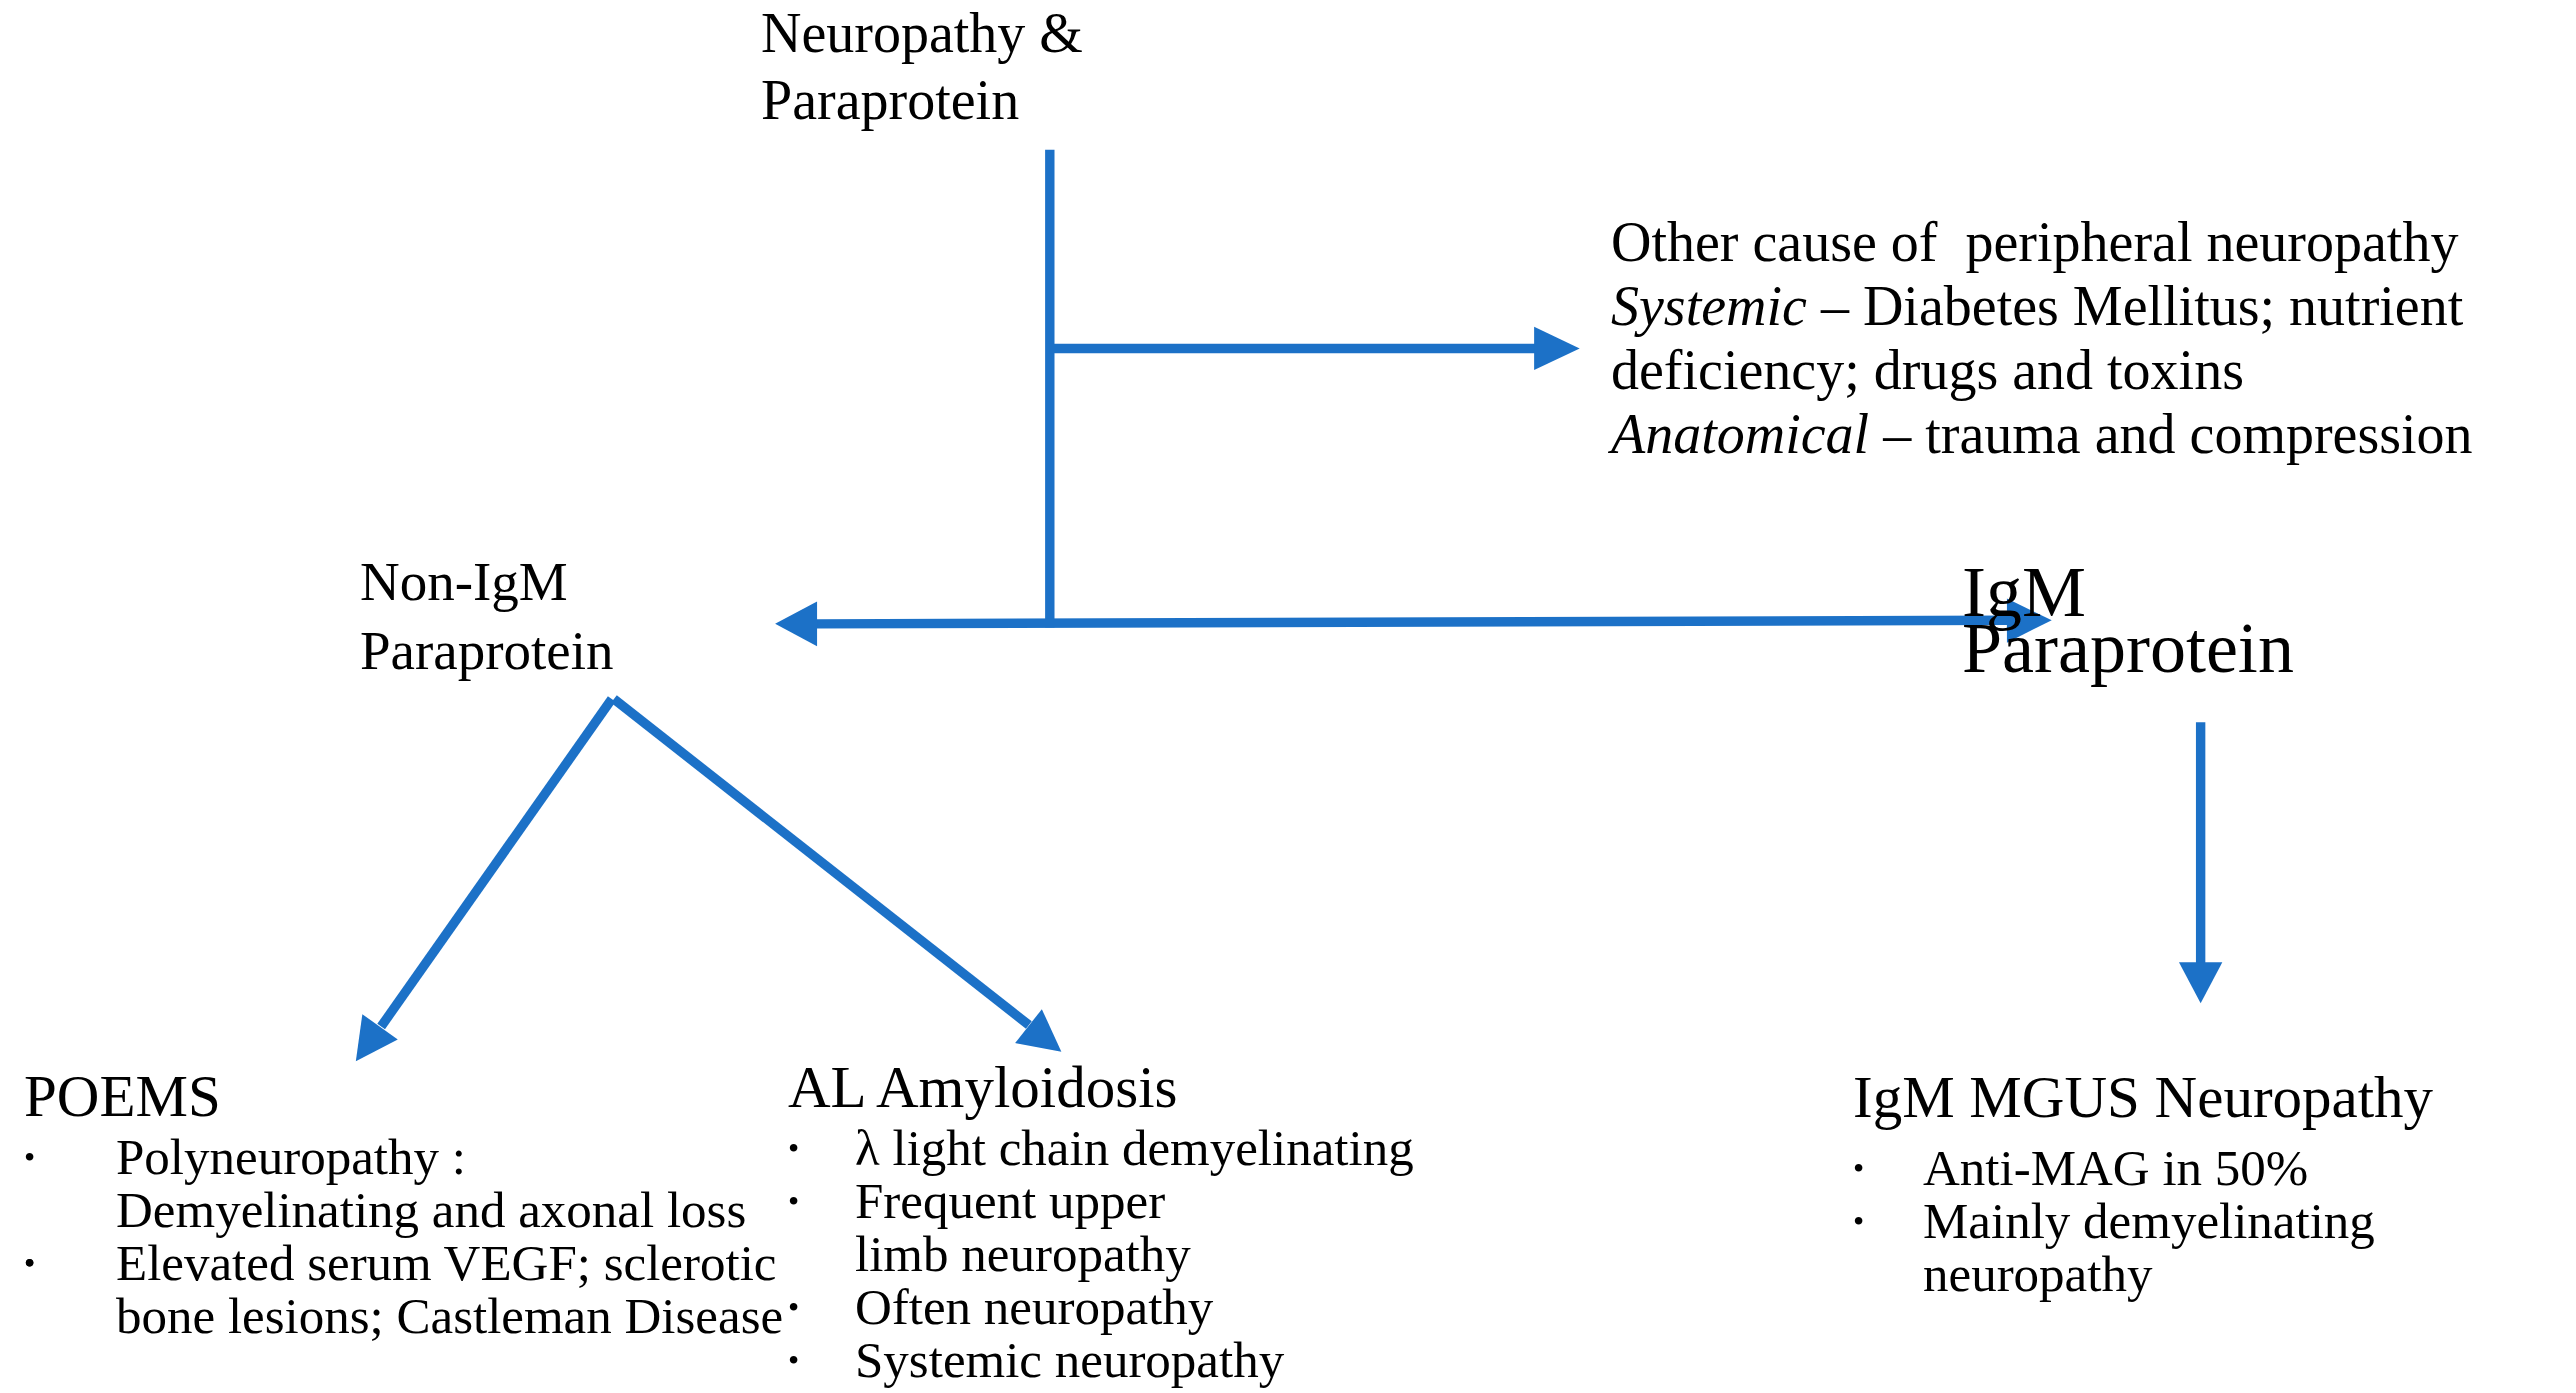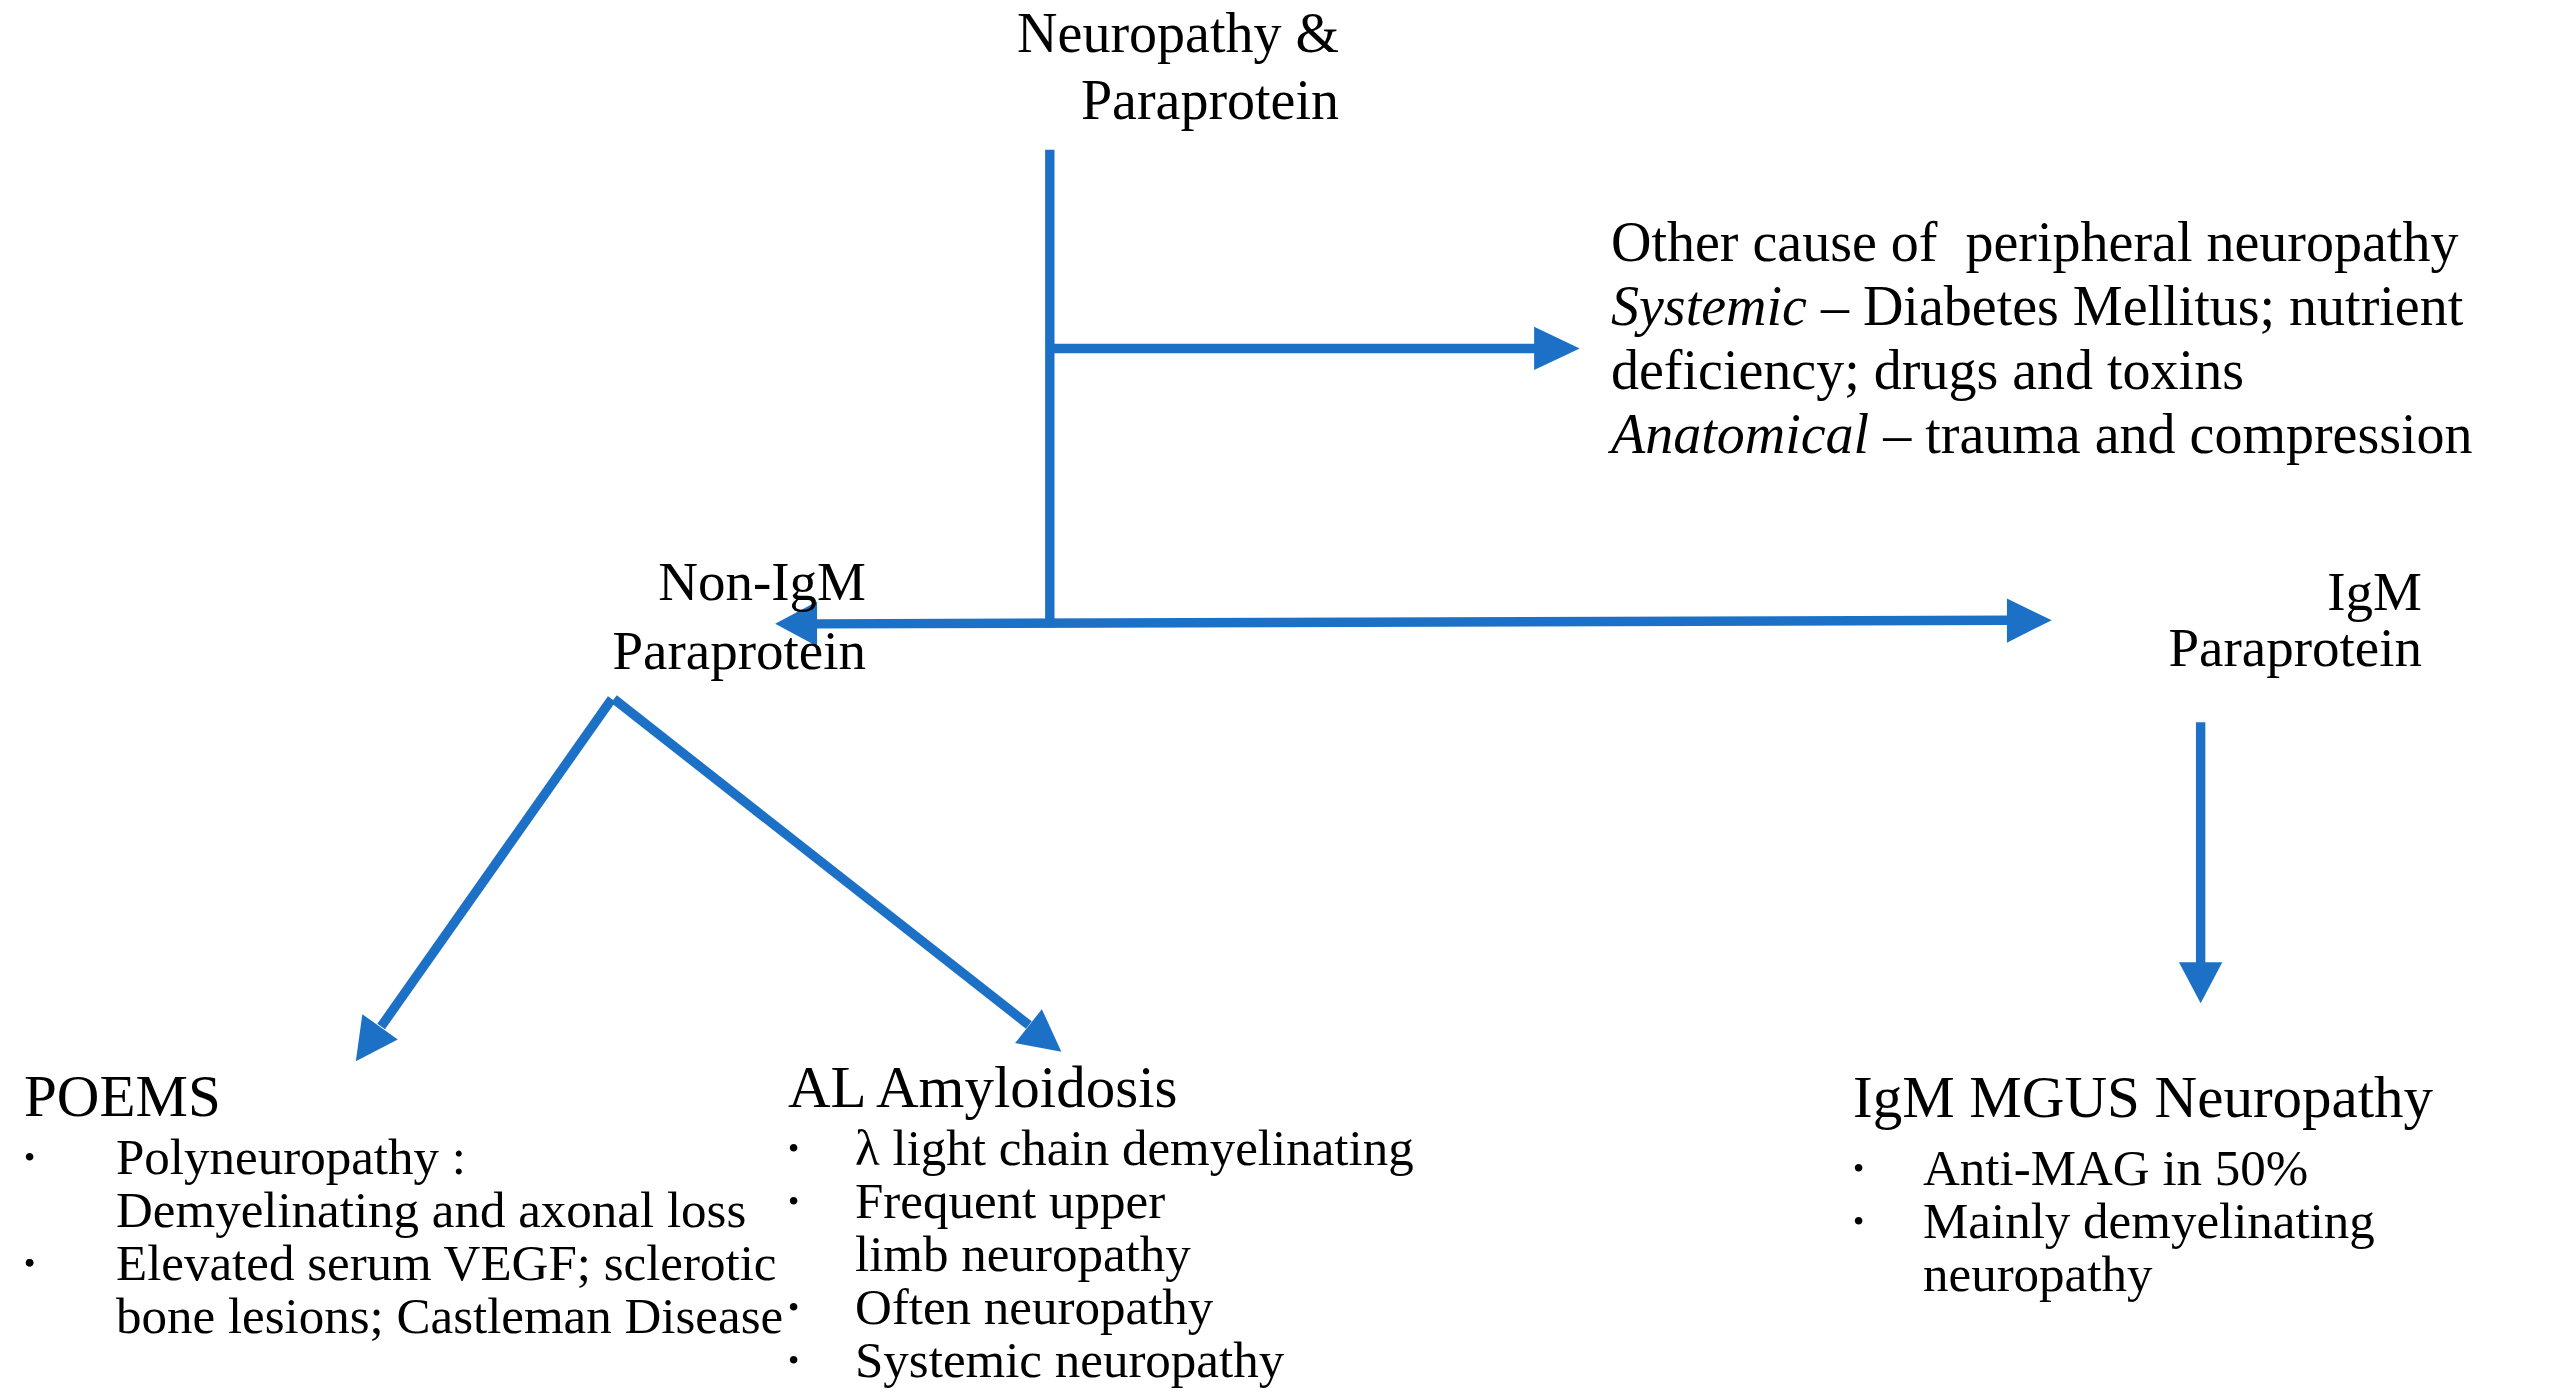--- a/index.html
+++ b/index.html
@@ -9,25 +9,25 @@
     font-family:"Liberation Serif", serif;
   }
   .ln{display:block;white-space:pre-wrap}
 
   
   #connectors{position:absolute;left:0;top:0;z-index:1}
   #connectors line{stroke:#1C71C7;stroke-width:13;fill:none}
   #connectors polygon{fill:#1C71C7;stroke:none}
 
   
-  .node{position:absolute;text-align:right;z-index:2}
+  .node{position:absolute;text-align:left;z-index:2}
   #root-label{left:761px;top:0px;width:578px;font-size:56px;line-height:67px}
   #other-causes{left:1611px;top:210px;font-size:56px;line-height:64px;z-index:2;position:absolute}
   #non-igm-label{left:360px;top:547px;width:506px;font-size:55px;line-height:69px}
-  #igm-label{left:1916px;top:564px;width:506px;font-size:55px;line-height:56px}
+  #igm-label{left:1962px;top:564px;width:506px;font-size:72px;line-height:56px}
 
   
   .hd{position:absolute;font-size:59px;line-height:62px;white-space:nowrap;z-index:2}
   #poems-title{left:24px;top:1065px}
   #al-title{left:788px;top:1056px}
   #igm-mgus-title{left:1853px;top:1066px}
 
   
   ul.blist{list-style:none;margin:0;padding:0;position:absolute;font-size:51px;line-height:53px;z-index:2;white-space:nowrap}
   ul.blist li{position:relative}

